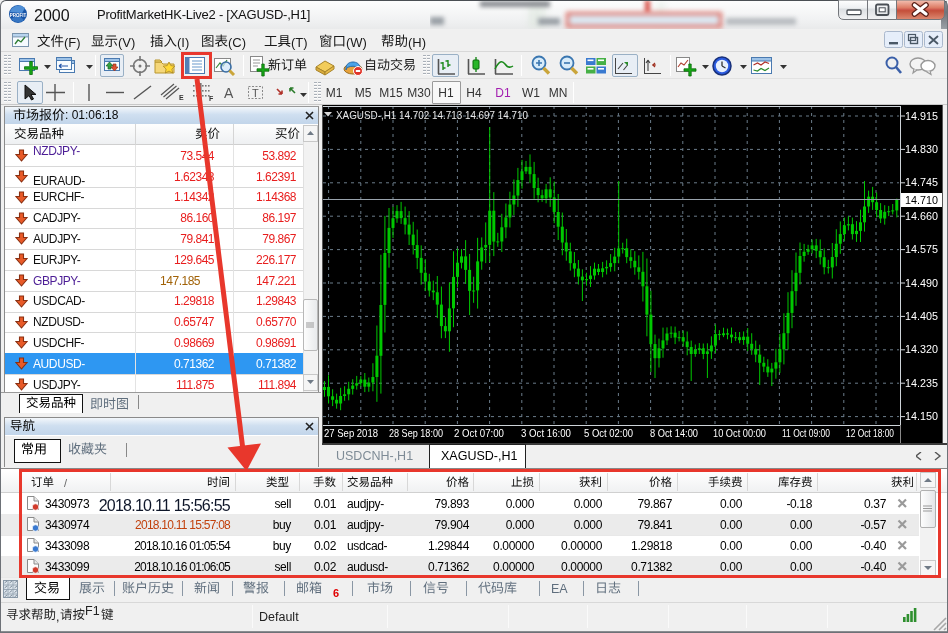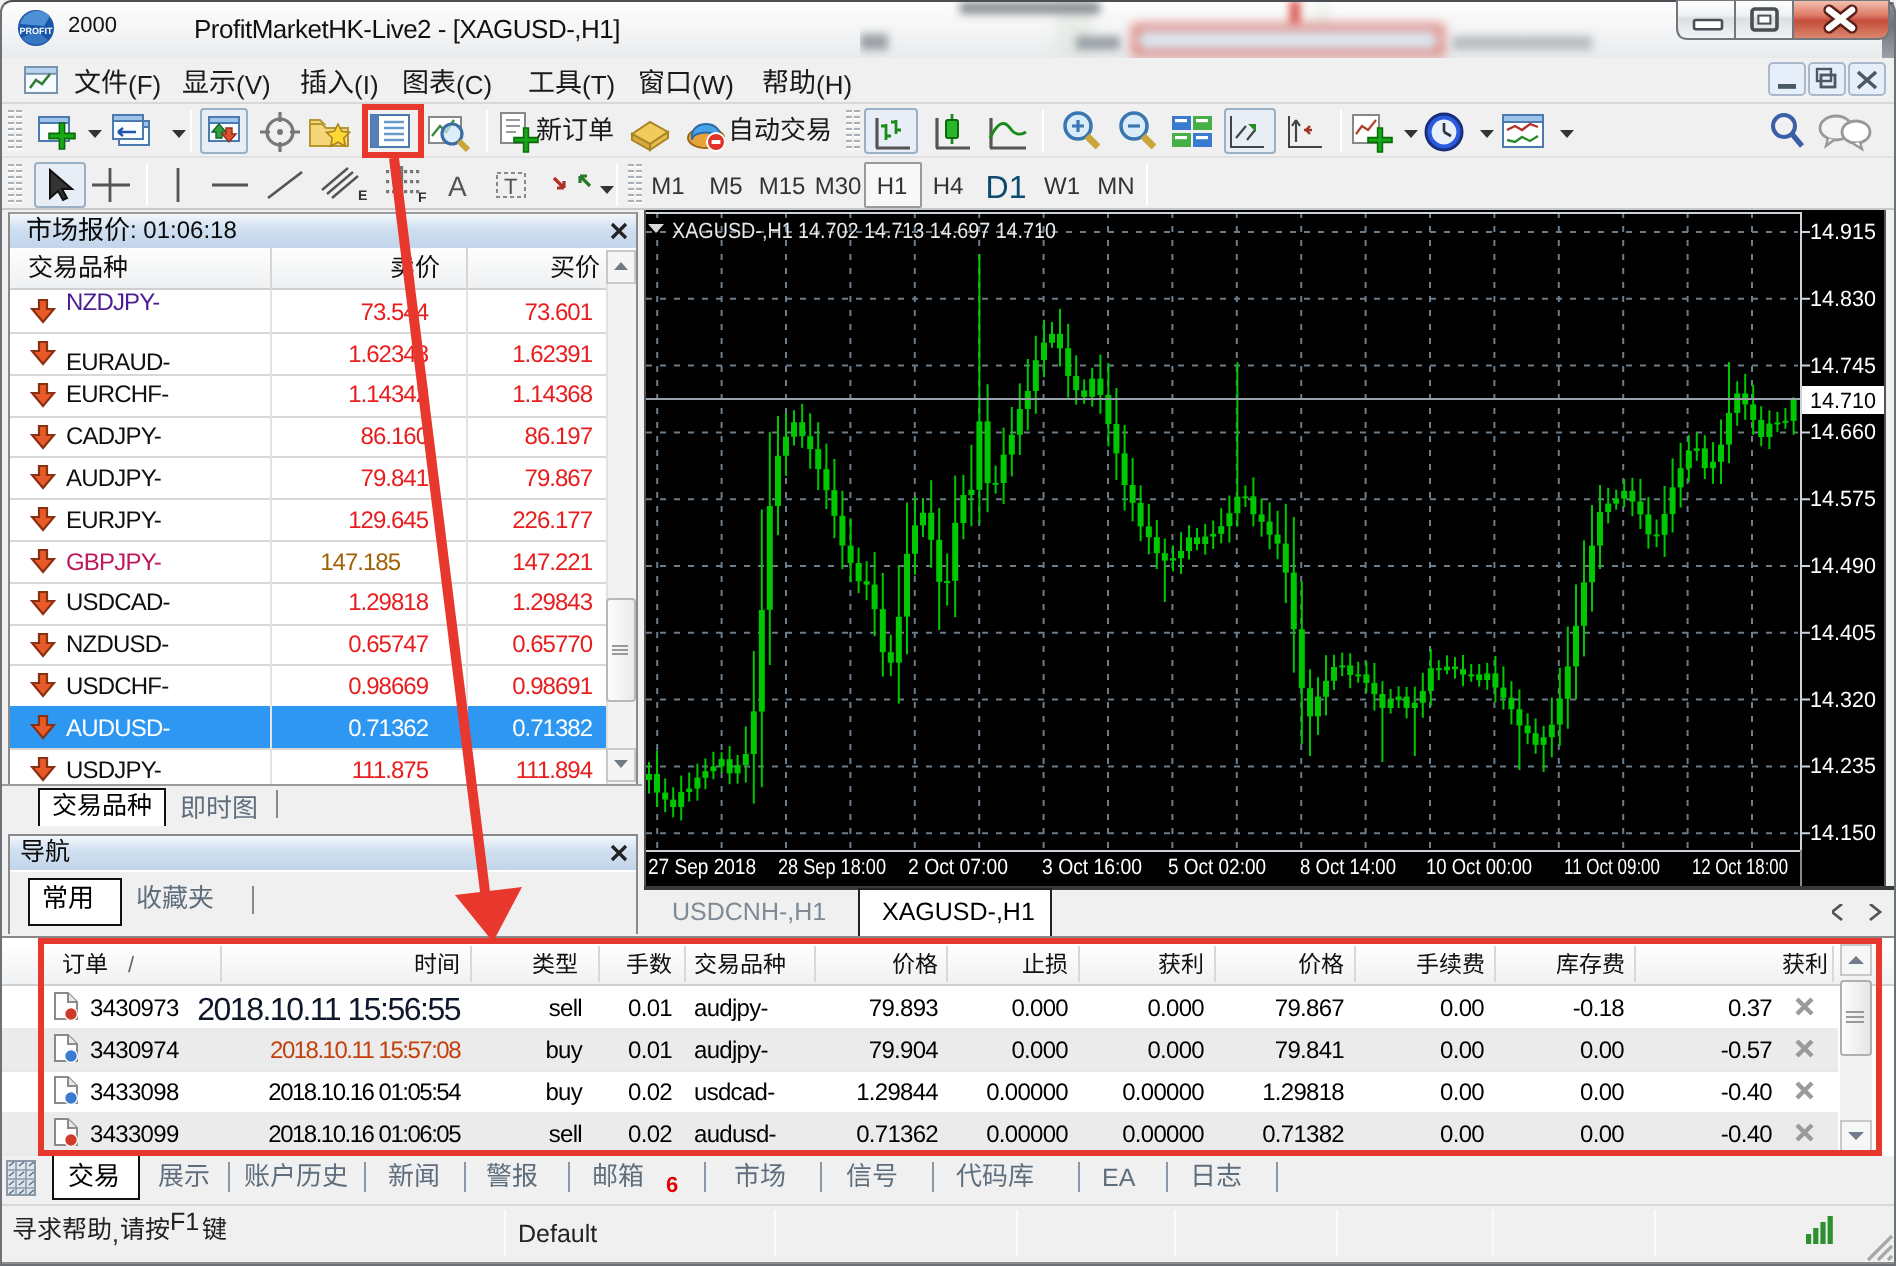--- a/index.html
+++ b/index.html
@@ -21,21 +21,21 @@
     <div class="ab" style="left:108px;top:18px;width:22px;height:7px;background:#9aa0a6;filter:blur(2px)"></div>
     <div class="ab" style="left:296px;top:18px;width:70px;height:7px;background:#b8bcc0;filter:blur(2px)"></div>
     <div class="ab" style="left:0;top:17px;width:14px;height:8px;background:#9aa0a6;filter:blur(2px)"></div>
   </div>
 <svg class="ab" style="left:8px;top:4px" width="20" height="20">
 <circle cx="10" cy="10" r="9" fill="#1956a8"></circle>
 <path d="M2 8 A9 9 0 0 1 17 4 L14 9 Z" fill="#4f8fd6"></path>
 <path d="M3 15 A9 9 0 0 0 16 16 L10 11 Z" fill="#3575c2"></path>
 <text x="10" y="13" font-size="4.5" fill="#fff" text-anchor="middle" font-family="Liberation Sans" font-weight="bold">PROFIT</text>
 </svg>
-<div class="tx" style="left:34px;top:7px;font-size:11px;color:#111">2000</div>
+<div class="tx" style="left:34px;top:7px;font-size:16px;color:#111">2000</div>
 <div class="tx" style="left:97px;top:7px;font-size:13px;letter-spacing:-0.25px;color:#111">ProfitMarketHK-Live2 - [XAGUSD-,H1]</div>
 <svg class="ab" style="left:836px;top:0px;z-index:41" width="112" height="24">
 <defs>
 <linearGradient id="abtn" x1="0" y1="0" x2="0" y2="1">
  <stop offset="0" stop-color="#ffffff"></stop>
         <stop offset="0.40" stop-color="#eef0f2"></stop>
  <stop offset="0.47" stop-color="#dcdfe2"></stop>
         <stop offset="1" stop-color="#f2f3f4"></stop>
 </linearGradient>
 <linearGradient id="cbtn" x1="0" y1="0" x2="0" y2="1">
@@ -359,21 +359,21 @@
     <path d="M0 1 L7 1 L3.5 5 Z" fill="#333"></path>
   </svg>
 <div class="sep1" style="left:308px;top:82px;height:21px"></div>
 <div class="ab" style="left:432px;top:81px;width:29px;height:23px;background:#f8f8f8;border:1px solid #9a9a9a;border-radius:1px"></div>
 <div class="tx" style="left:334px;top:86px;font-size:12px;color:#333;transform:translateX(-50%)">M1</div>
 <div class="tx" style="left:363px;top:86px;font-size:12px;color:#333;transform:translateX(-50%)">M5</div>
 <div class="tx" style="left:391px;top:86px;font-size:12px;color:#333;transform:translateX(-50%)">M15</div>
 <div class="tx" style="left:419px;top:86px;font-size:12px;color:#333;transform:translateX(-50%)">M30</div>
 <div class="tx" style="left:446px;top:86px;font-size:12px;color:#333;transform:translateX(-50%)">H1</div>
 <div class="tx" style="left:474px;top:86px;font-size:12px;color:#333;transform:translateX(-50%)">H4</div>
-<div class="tx" style="left:503px;top:86px;font-size:16px;color:#0c4a6e;transform:translateX(-50%)">D1</div>
+<div class="tx" style="left:503px;top:86px;font-size:12px;color:#a21caf;transform:translateX(-50%)">D1</div>
 <div class="tx" style="left:531px;top:86px;font-size:12px;color:#333;transform:translateX(-50%)">W1</div>
 <div class="tx" style="left:558px;top:86px;font-size:12px;color:#333;transform:translateX(-50%)">MN</div>
 <div class="sep1" style="left:573px;top:82px;height:21px"></div>
 <div class="ab" style="left:1px;top:105px;width:320px;height:474px;background:#f0f0f0"></div>
 <div class="ab" style="left:4px;top:106px;width:315px;height:307px;border:1px solid #8a8a8a;border-top:1px solid #9a9a9a;background:#fff"></div>
 <div class="ab" style="left:5px;top:107px;width:313px;height:17px;background:linear-gradient(180deg,#f3f7fb,#cfdfF0 45%,#c2d5ea)"></div>
 <svg style="position:absolute;left:13.0px;top:107.5px;" width="53.0" height="16.2">
     <g transform="translate(0,11.44) scale(0.01300,-0.01300)" fill="#0a0a0a">
       <use href="#u5E02" x="0"></use>
       <use href="#u573A" x="1000"></use>
@@ -407,21 +407,21 @@
     </g>
   </svg>
 <div class="ab" style="left:135px;top:124px;width:1px;height:21px;background:#d5d5d5"></div>
 <div class="ab" style="left:233px;top:124px;width:1px;height:21px;background:#d5d5d5"></div>
 <div class="ab" style="left:5px;top:166.0px;width:298px;height:1px;background:#d8d8d8"></div>
 <svg class="ab" style="left:15px;top:149.2px" width="13" height="13">
     <path d="M4.5 1 L8.5 1 L8.5 5.5 L12 5.5 L6.5 12 L1 5.5 L4.5 5.5 Z" fill="#e85a28" stroke="#8a3012" stroke-width="1.1"></path>
   </svg>
 <div class="tx" style="left:33px;top:144px;font-size:12px;letter-spacing:-0.4px;color:#4c1d95">NZDJPY-</div>
 <div class="tx" style="left:214px;top:148.8px;font-size:12px;letter-spacing:-0.5px;color:#e81e1e;transform:translateX(-100%)">73.544</div>
-<div class="tx" style="left:296px;top:148.8px;font-size:12px;letter-spacing:-0.5px;color:#e81e1e;transform:translateX(-100%)">73.601</div>
+<div class="tx" style="left:296px;top:148.8px;font-size:12px;letter-spacing:-0.5px;color:#e81e1e;transform:translateX(-100%)">53.892</div>
 <div class="ab" style="left:5px;top:186.8px;width:298px;height:1px;background:#d8d8d8"></div>
 <svg class="ab" style="left:15px;top:170.0px" width="13" height="13">
     <path d="M4.5 1 L8.5 1 L8.5 5.5 L12 5.5 L6.5 12 L1 5.5 L4.5 5.5 Z" fill="#e85a28" stroke="#8a3012" stroke-width="1.1"></path>
   </svg>
 <div class="tx" style="left:33px;top:174px;font-size:12px;letter-spacing:-0.4px;color:#101010">EURAUD-</div>
 <div class="tx" style="left:214px;top:169.6px;font-size:12px;letter-spacing:-0.5px;color:#e81e1e;transform:translateX(-100%)">1.62348</div>
 <div class="tx" style="left:296px;top:169.6px;font-size:12px;letter-spacing:-0.5px;color:#e81e1e;transform:translateX(-100%)">1.62391</div>
 <div class="ab" style="left:5px;top:207.6px;width:298px;height:1px;background:#d8d8d8"></div>
 <svg class="ab" style="left:15px;top:190.8px" width="13" height="13">
     <path d="M4.5 1 L8.5 1 L8.5 5.5 L12 5.5 L6.5 12 L1 5.5 L4.5 5.5 Z" fill="#e85a28" stroke="#8a3012" stroke-width="1.1"></path>
@@ -447,21 +447,21 @@
 <svg class="ab" style="left:15px;top:253.2px" width="13" height="13">
     <path d="M4.5 1 L8.5 1 L8.5 5.5 L12 5.5 L6.5 12 L1 5.5 L4.5 5.5 Z" fill="#e85a28" stroke="#8a3012" stroke-width="1.1"></path>
   </svg>
 <div class="tx" style="left:33px;top:252.8px;font-size:12px;letter-spacing:-0.4px;color:#101010">EURJPY-</div>
 <div class="tx" style="left:214px;top:252.8px;font-size:12px;letter-spacing:-0.5px;color:#e81e1e;transform:translateX(-100%)">129.645</div>
 <div class="tx" style="left:296px;top:252.8px;font-size:12px;letter-spacing:-0.5px;color:#e81e1e;transform:translateX(-100%)">226.177</div>
 <div class="ab" style="left:5px;top:290.8px;width:298px;height:1px;background:#d8d8d8"></div>
 <svg class="ab" style="left:15px;top:274.0px" width="13" height="13">
     <path d="M4.5 1 L8.5 1 L8.5 5.5 L12 5.5 L6.5 12 L1 5.5 L4.5 5.5 Z" fill="#e85a28" stroke="#8a3012" stroke-width="1.1"></path>
   </svg>
-<div class="tx" style="left:33px;top:273.6px;font-size:12px;letter-spacing:-0.4px;color:#be185d">GBPJPY-</div>
+<div class="tx" style="left:33px;top:273.6px;font-size:12px;letter-spacing:-0.4px;color:#4c1d95">GBPJPY-</div>
 <div class="tx" style="left:200px;top:273.6px;font-size:12px;letter-spacing:-0.5px;color:#a16207;transform:translateX(-100%)">147.185</div>
 <div class="tx" style="left:296px;top:273.6px;font-size:12px;letter-spacing:-0.5px;color:#e81e1e;transform:translateX(-100%)">147.221</div>
 <div class="ab" style="left:5px;top:311.6px;width:298px;height:1px;background:#d8d8d8"></div>
 <svg class="ab" style="left:15px;top:294.8px" width="13" height="13">
     <path d="M4.5 1 L8.5 1 L8.5 5.5 L12 5.5 L6.5 12 L1 5.5 L4.5 5.5 Z" fill="#e85a28" stroke="#8a3012" stroke-width="1.1"></path>
   </svg>
 <div class="tx" style="left:33px;top:294.4px;font-size:12px;letter-spacing:-0.4px;color:#101010">USDCAD-</div>
 <div class="tx" style="left:214px;top:294.4px;font-size:12px;letter-spacing:-0.5px;color:#e81e1e;transform:translateX(-100%)">1.29818</div>
 <div class="tx" style="left:296px;top:294.4px;font-size:12px;letter-spacing:-0.5px;color:#e81e1e;transform:translateX(-100%)">1.29843</div>
 <div class="ab" style="left:5px;top:332.4px;width:298px;height:1px;background:#d8d8d8"></div>

